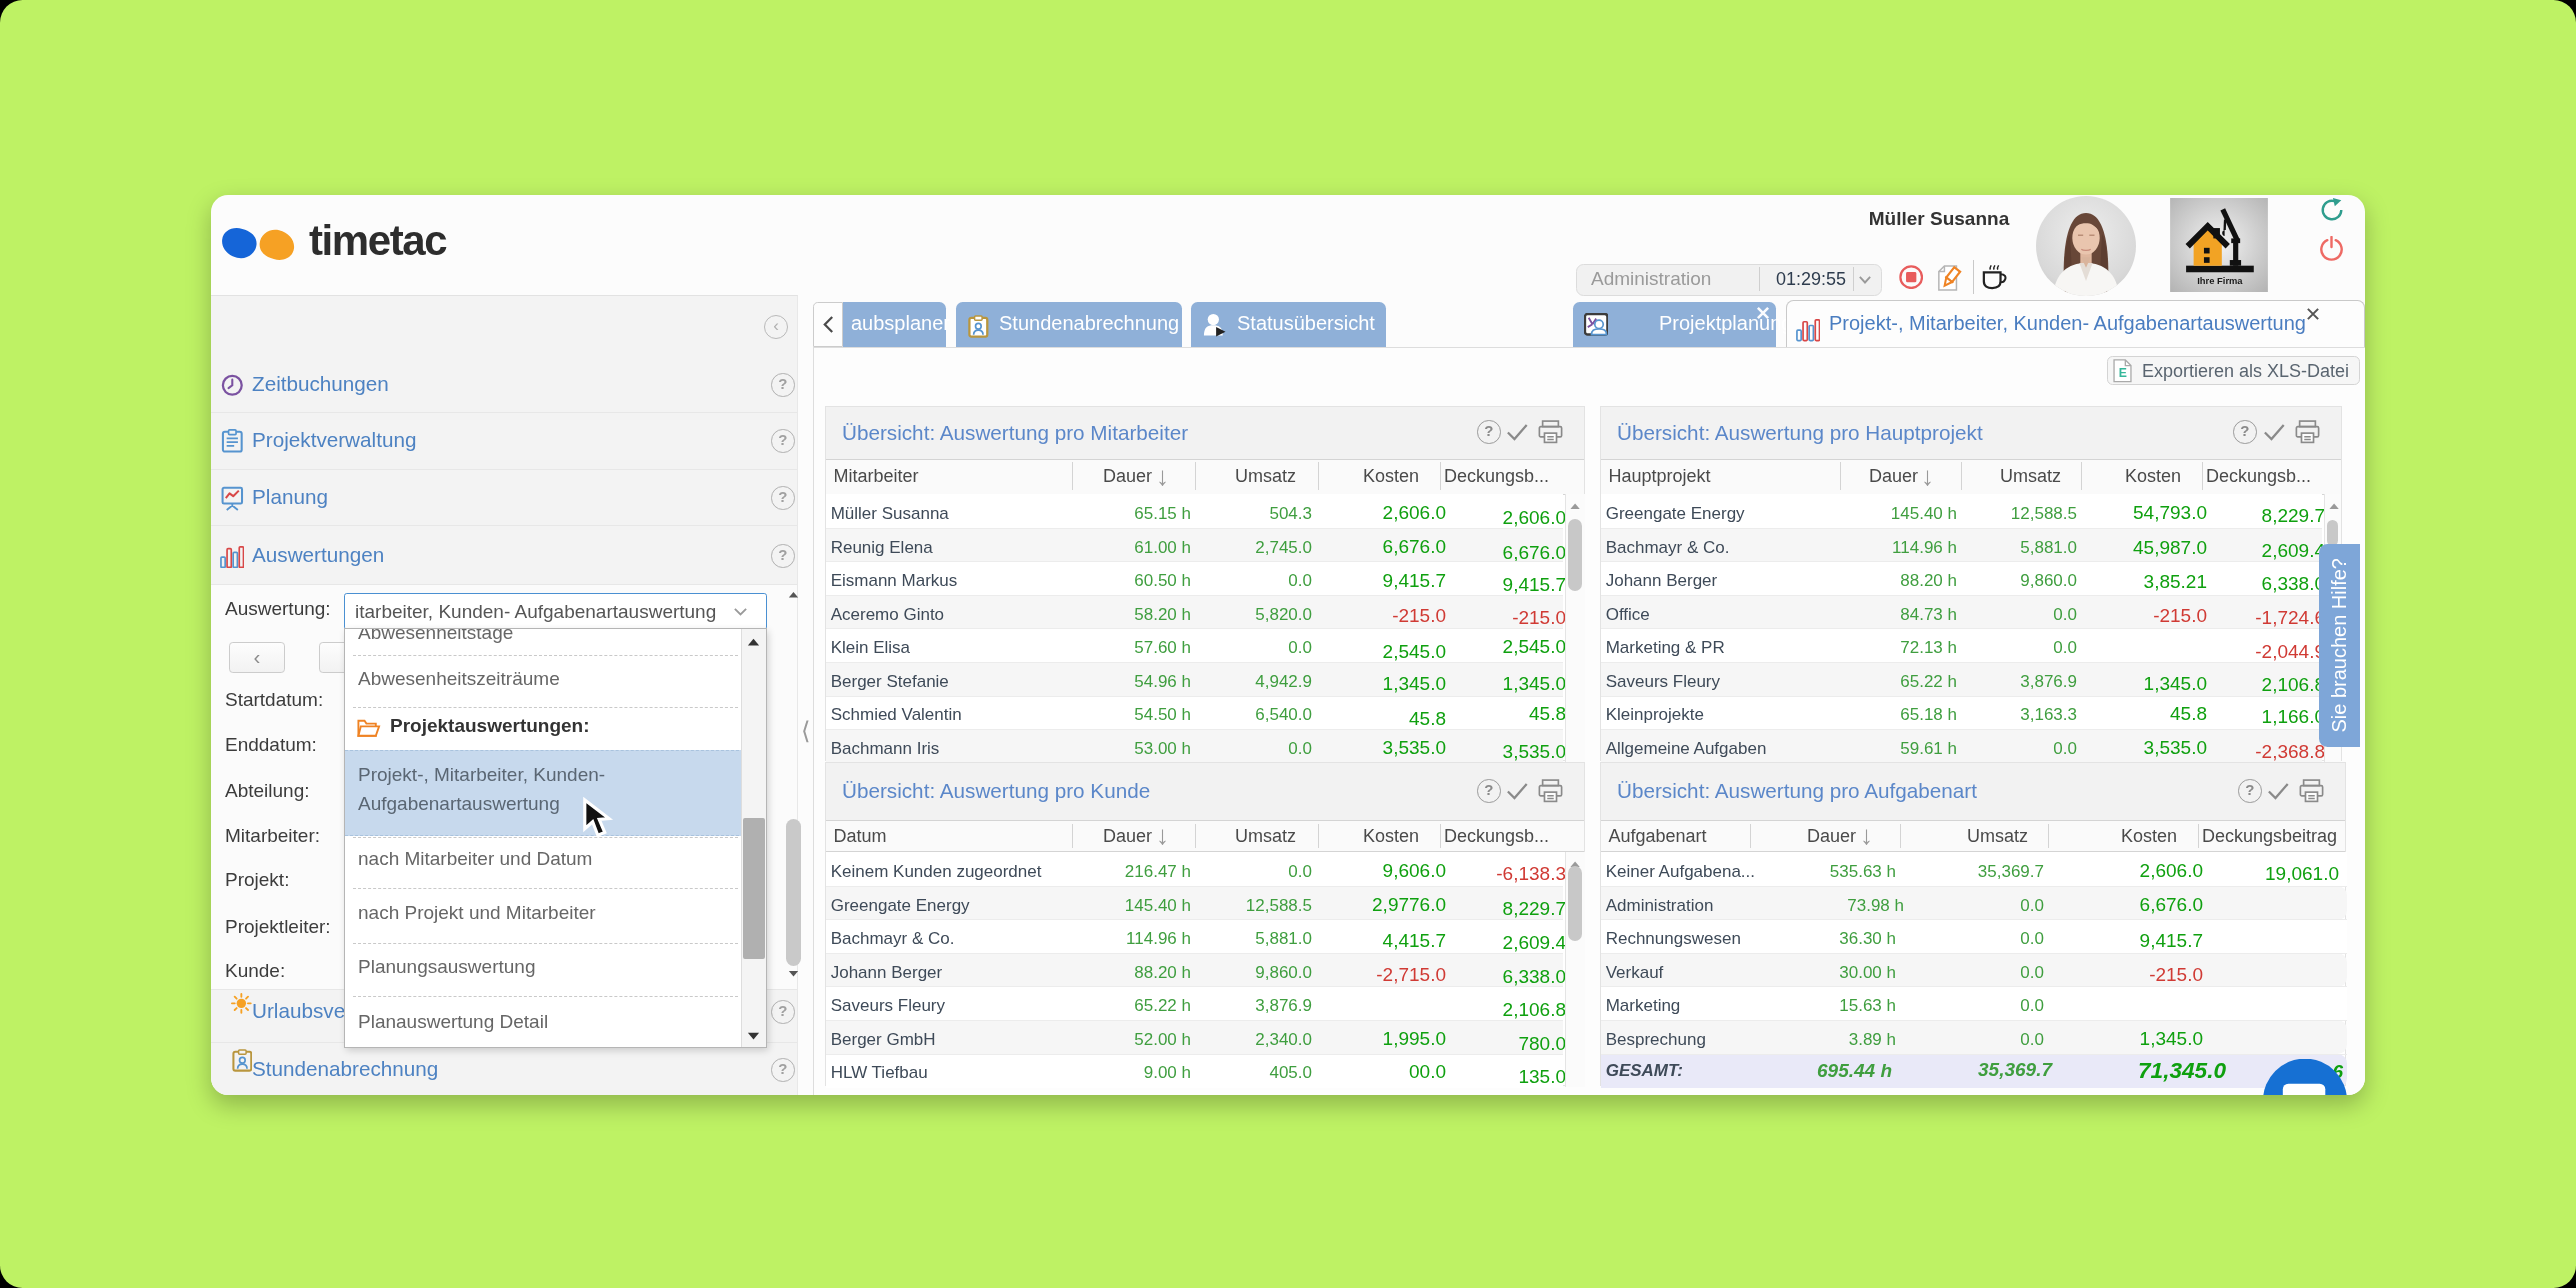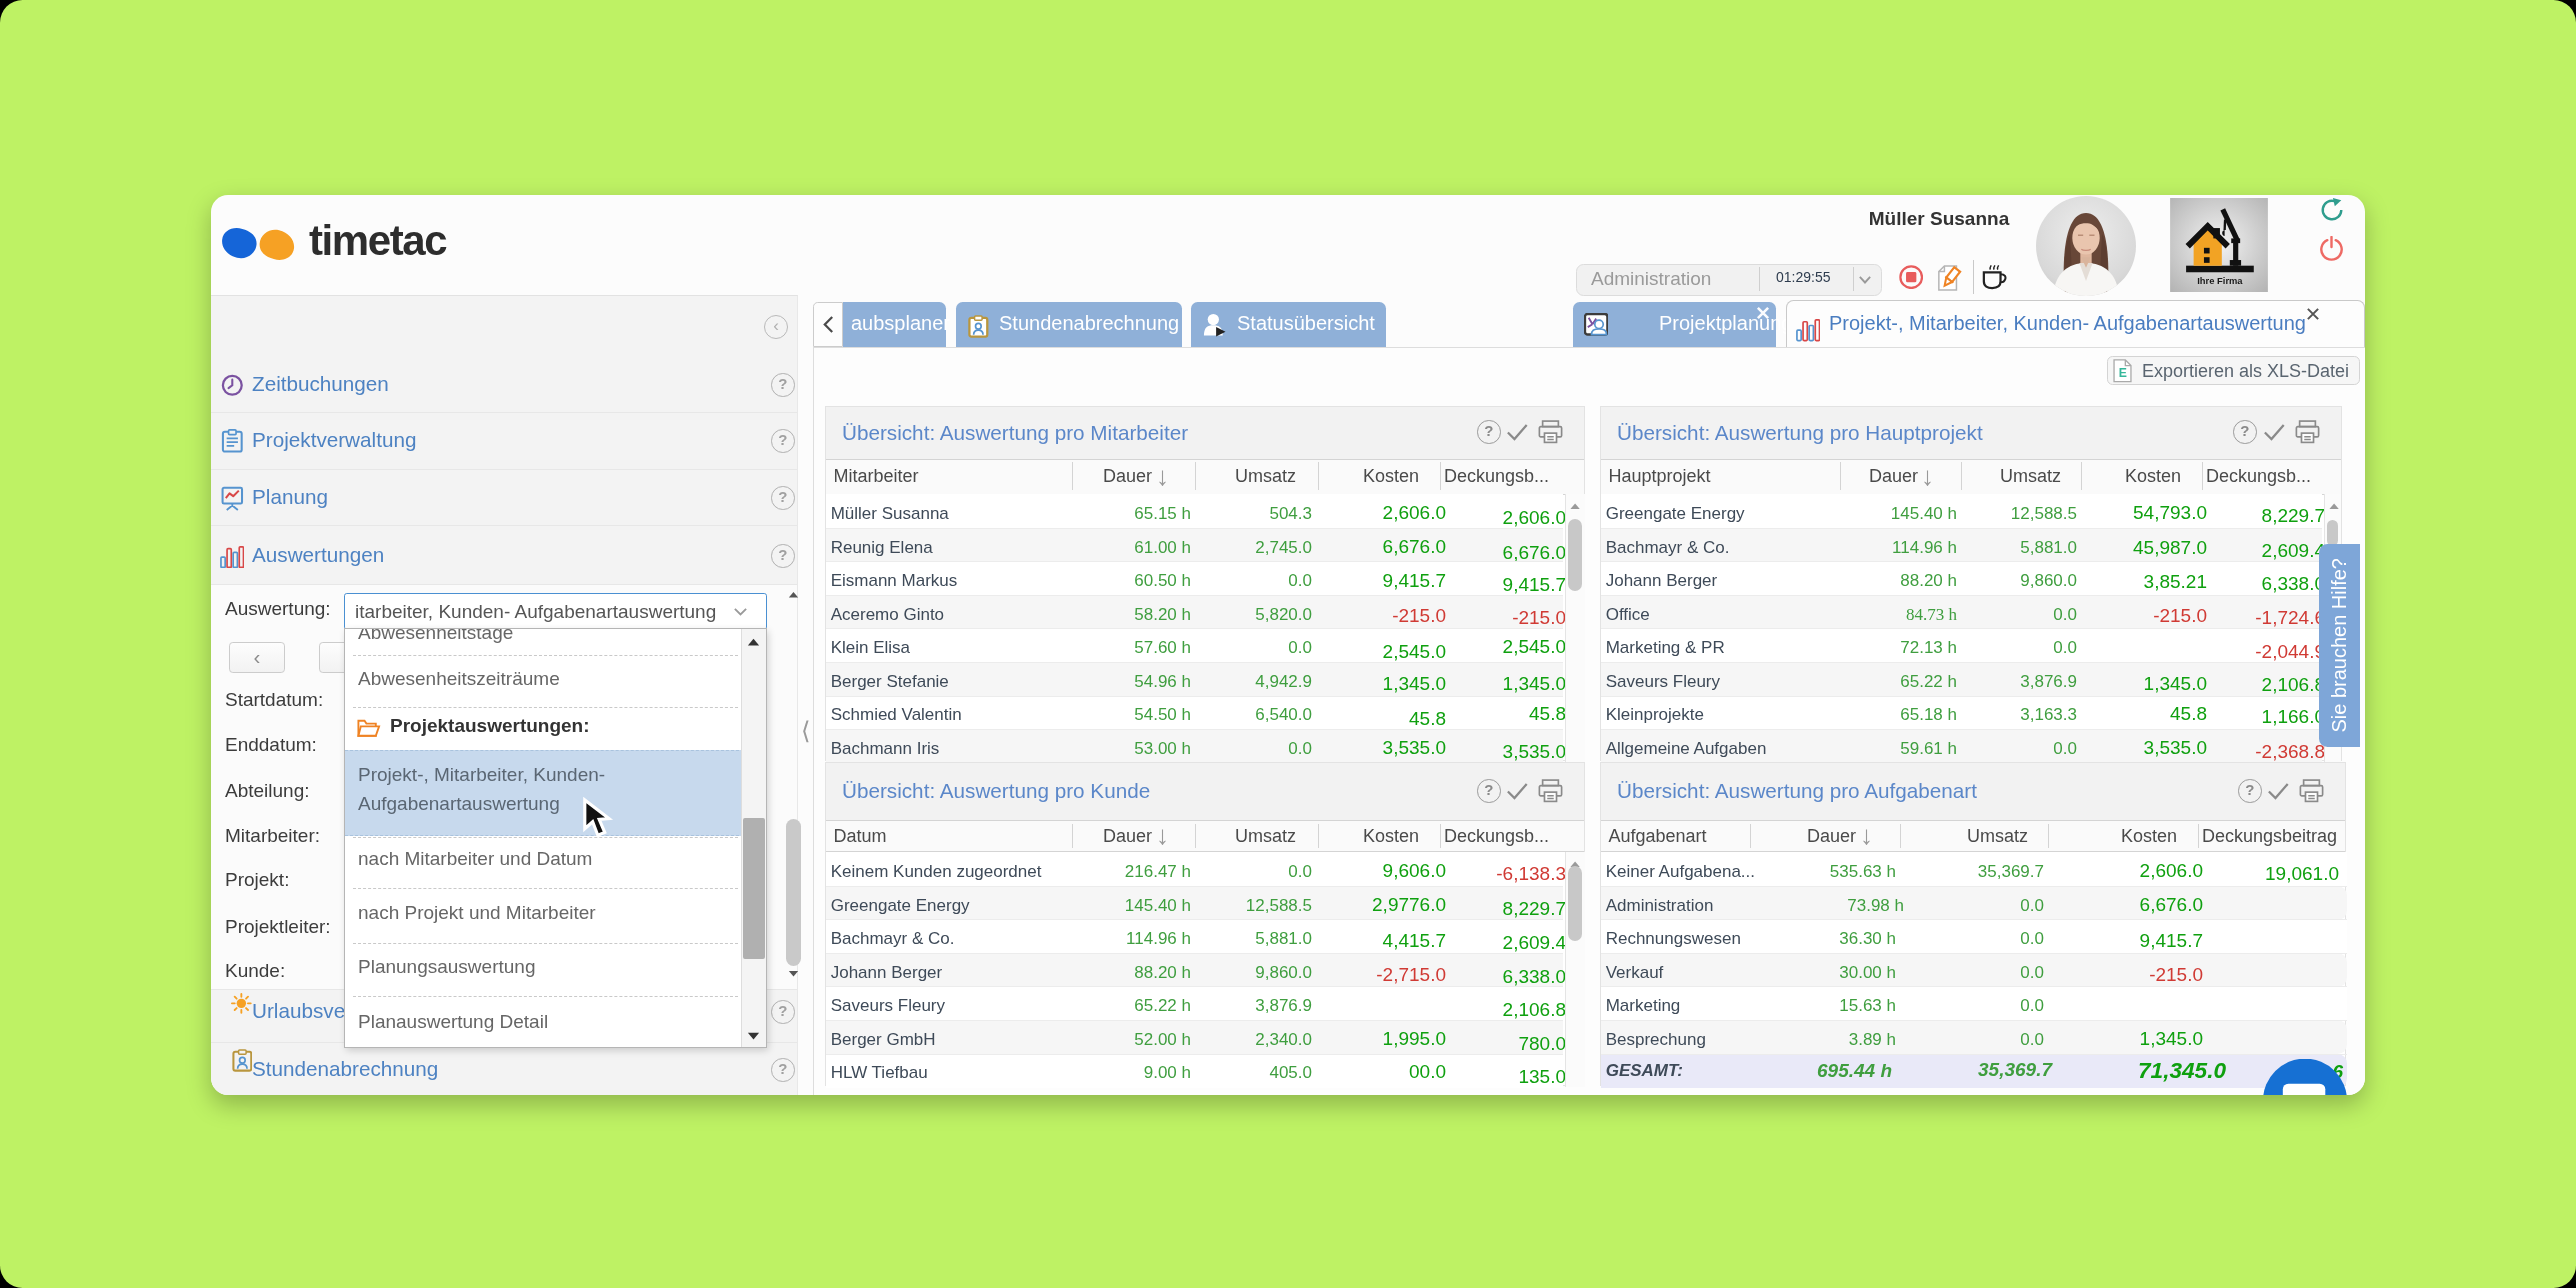--- a/index.html
+++ b/index.html
@@ -154,21 +154,21 @@
 <path d="M 24 14 A 10 10 0 1 1 17 4.5" fill="none" stroke="#2f9d8e" stroke-width="2.6"></path>
 <path d="M 15 1 L 24 3.5 L 17 10 Z" fill="#2f9d8e"></path>
 </svg>
 <svg class="abs" style="left:2108px;top:41px;" width="25" height="25" viewBox="0 0 27 27">
 <path d="M 9 4.5 A 11 11 0 1 0 18 4.5" fill="none" stroke="#ee6a64" stroke-width="2.6" stroke-linecap="round"></path>
 <path d="M13.5 1 V 12" stroke="#ee6a64" stroke-width="2.6" stroke-linecap="round"></path>
 </svg>
 <div class="abs" style="left:1365px;top:69px;width:306px;height:32px;background:#f1f1f1;border:0.9px solid #dcdcdc;border-radius:7.5px;"></div>
 <div class="abs" style="left:1380px;top:73px;font-size:19px;color:#9a9a9a;">Administration</div>
 <div class="abs" style="left:1548px;top:72px;width:0.9px;height:24.4px;background:#cfcfcf;"></div>
-<div class="abs" style="left:1565px;top:74px;font-size:14px;color:#2e3c4e;">01:29:55</div>
+<div class="abs" style="left:1565px;top:74px;font-size:18px;color:#2e3c4e;">01:29:55</div>
 <div class="abs" style="left:1642px;top:72px;width:0.9px;height:24.4px;background:#cfcfcf;"></div>
 <svg class="abs" style="left:1647px;top:80px;" width="14" height="9.4" viewBox="0 0 15 10">
         <path d="M2 2 L7.5 8 L13 2" fill="none" stroke="#999" stroke-width="2"></path>
       </svg>
 <svg class="abs" style="left:1688px;top:70px;" width="24.4" height="24.4" viewBox="0 0 26 26">
 <circle cx="13" cy="13" r="11.5" fill="none" stroke="#e85d5d" stroke-width="2.4"></circle>
 <rect x="7.5" y="7.5" width="11" height="11" rx="1.5" fill="#e85d5d"></rect>
 </svg>
 <svg class="abs" style="left:1726px;top:70px;" width="25" height="26" viewBox="0 0 27 28">
 <path d="M2 7 L8 1 L21 1 L21 27 L2 27 Z" fill="#fff" stroke="#b5b5b5" stroke-width="1.6"></path>
@@ -361,21 +361,21 @@
         <div class="abs" style="left:0;top:154px;width:721px;height:34px;background:#ffffff;"></div>
         <div class="abs" style="left:0;top:154px;width:721px;height:0.9px;background:#ececec;"></div>
         <div class="td dk" style="left:4.7px;top:164px;">Johann Berger</div>
         <div class="td g" style="left:239px;width:117px;text-align:right;top:164px;">88.20 h</div>
         <div class="td g" style="left:360px;width:116px;text-align:right;top:164px;">9,860.0</div>
         <div class="td big gb" style="left:480px;width:126px;text-align:right;top:164px;">3,85.21</div>
         <div class="td big gb" style="left:601px;width:123px;text-align:right;top:166px;">6,338.0</div>
         <div class="abs" style="left:0;top:188px;width:721px;height:34px;background:#f6f6f6;"></div>
         <div class="abs" style="left:0;top:188px;width:721px;height:0.9px;background:#ececec;"></div>
         <div class="td dk" style="left:4.7px;top:198px;">Office</div>
-        <div class="td g" style="left:239px;width:117px;text-align:right;top:198px;font-family:Liberation Serif, serif;">84.73 h</div>
+        <div class="td g" style="left:239px;width:117px;text-align:right;top:198px;">84.73 h</div>
         <div class="td g" style="left:360px;width:116px;text-align:right;top:198px;">0.0</div>
         <div class="td big r" style="left:480px;width:126px;text-align:right;top:198px;">-215.0</div>
         <div class="td big r" style="left:601px;width:123px;text-align:right;top:200px;">-1,724.6</div>
         <div class="abs" style="left:0;top:221px;width:721px;height:34px;background:#ffffff;"></div>
         <div class="abs" style="left:0;top:221px;width:721px;height:0.9px;background:#ececec;"></div>
         <div class="td dk" style="left:4.7px;top:231px;">Marketing &amp; PR</div>
         <div class="td g" style="left:239px;width:117px;text-align:right;top:231px;">72.13 h</div>
         <div class="td g" style="left:360px;width:116px;text-align:right;top:231px;">0.0</div>
         <div class="td big r" style="left:601px;width:123px;text-align:right;top:234px;">-2,044.9</div>
         <div class="abs" style="left:0;top:255px;width:721px;height:34px;background:#f6f6f6;"></div>

